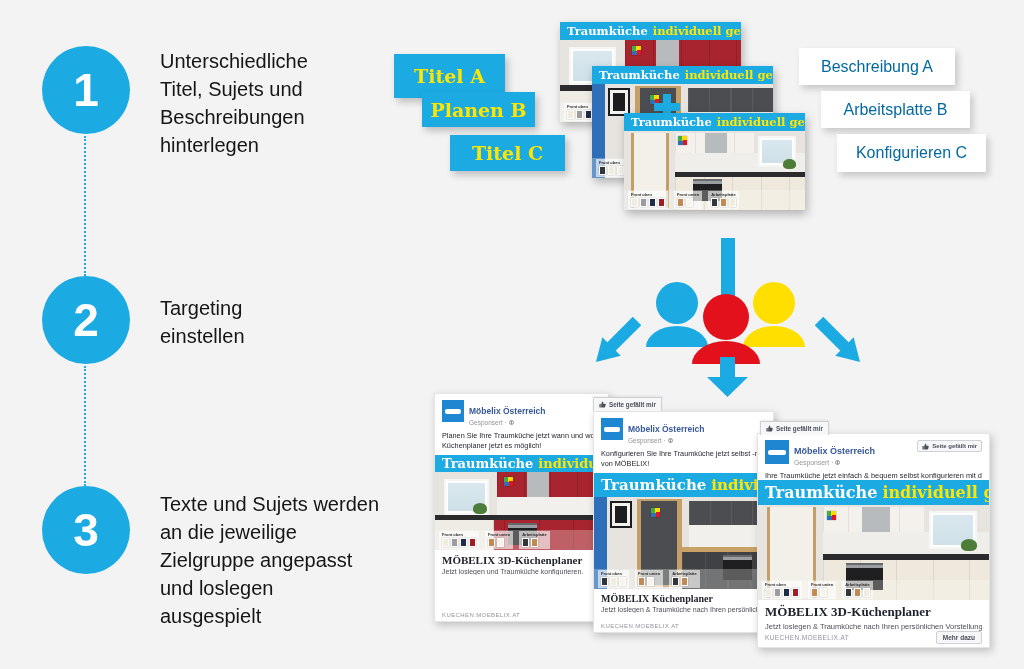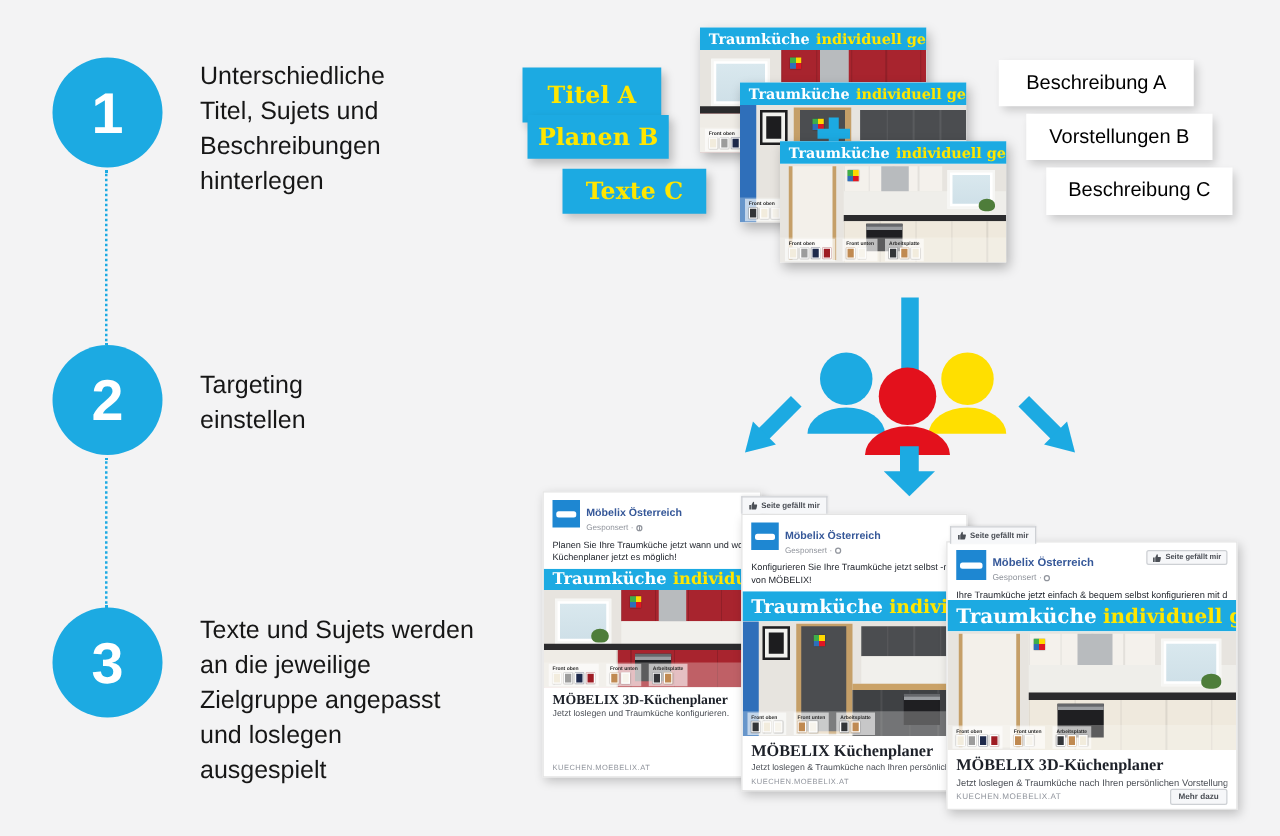--- a/index.html
+++ b/index.html
@@ -14,21 +14,21 @@
   
   .step-circle{position:absolute;width:88px;height:88px;border-radius:50%;background:var(--cyan);
     color:#fff;display:flex;align-items:center;justify-content:center;font-size:46px;font-weight:bold;z-index:2}
   .dot-line{position:absolute;left:84px;width:0;border-left:2px dotted var(--cyan);z-index:1}
   .step-text{position:absolute;color:#161616;font-size:20px;line-height:28px}
 
   
   .titel-card{position:absolute;background:var(--cyan);color:var(--yellow);
     font-family:"DejaVu Serif",serif;font-weight:bold;font-size:19px;
     display:flex;align-items:center;justify-content:center;box-shadow:3px 4px 7px rgba(0,0,0,.22)}
-  .besch-card{position:absolute;background:#fff;color:#000000;font-size:16px;
+  .besch-card{position:absolute;background:#fff;color:#0369a1;font-size:16px;
     display:flex;align-items:center;justify-content:center;box-shadow:3px 4px 7px rgba(0,0,0,.18)}
 
   
   .banner{background:var(--cyan);display:flex;align-items:center;white-space:nowrap;overflow:hidden;
     padding-left:7px;font-family:"DejaVu Serif",serif;font-weight:bold;flex:0 0 auto}
   .banner .b-prefix{color:#fff}
   .banner .b-hl{color:var(--yellow);margin-left:5px}
 
   
   .photo{position:relative;flex:1 1 auto;overflow:hidden}
@@ -142,21 +142,21 @@
   #ad1 .banner{height:17px;font-size:13px}
   #ad1 .fb-img{height:95px}
   #ad1 .fb-headline{font-size:11px}#ad1 .fb-sub{font-size:7px}#ad1 .fb-domain{font-size:6px}
 
   #ad2{left:593px;top:411px;width:181px;height:222px;z-index:11}
   #ad2 .fb-logo{width:22px;height:22px}
   #ad2 .fb-page{font-size:8.5px}#ad2 .fb-sponsored{font-size:6.5px}
   #ad2 .fb-body{font-size:7.3px;line-height:10px}
   #ad2 .banner{height:24px;font-size:15px}
   #ad2 .fb-img{height:116px}
-  #ad2 .fb-headline{font-size:13px}#ad2 .fb-sub{font-size:7px}#ad2 .fb-domain{font-size:6px}
+  #ad2 .fb-headline{font-size:10px}#ad2 .fb-sub{font-size:7px}#ad2 .fb-domain{font-size:6px}
 
   #ad3{left:757px;top:433px;width:233px;height:215px;z-index:12}
   #ad3 .fb-logo{width:24px;height:24px}
   #ad3 .fb-page{font-size:9px}#ad3 .fb-sponsored{font-size:6.8px}
   #ad3 .fb-body{font-size:7.4px;line-height:10px}
   #ad3 .banner{height:25px;font-size:16px}
   #ad3 .fb-img{height:120px}
   #ad3 .fb-headline{font-size:13px}#ad3 .fb-sub{font-size:7.5px}#ad3 .fb-domain{font-size:6.5px}
 
   
@@ -176,38 +176,38 @@
     </div>
   <div class="dot-line" style="top:366px;height:120px"></div>
   <div class="step-circle" style="left:42px;top:486px">
       <span>3</span>
     </div>
 
   <div class="step-text" style="left:160px;top:47px;width:190px">Unterschiedliche Titel, Sujets und Beschreibungen hinterlegen</div>
   <div class="step-text" style="left:160px;top:294px;width:130px">Targeting einstellen</div>
   <div class="step-text" style="left:160px;top:490px;width:220px">Texte und Sujets werden an die jeweilige Zielgruppe angepasst und loslegen ausgespielt</div>
 
-  <div class="titel-card" style="left:418px;top:54px;width:111px;height:44px">
+  <div class="titel-card" style="left:394px;top:54px;width:111px;height:44px">
       <span>Titel A</span>
     </div>
   <div class="titel-card" style="left:422px;top:92px;width:113px;height:35px">
       <span>Planen B</span>
     </div>
   <div class="titel-card" style="left:450px;top:135px;width:115px;height:36px">
-      <span>Texte C</span>
+      <span>Titel C</span>
     </div>
 
   <div class="besch-card" style="left:799px;top:48px;width:156px;height:37px">
       <span>Beschreibung A</span>
     </div>
   <div class="besch-card" style="left:821px;top:91px;width:149px;height:37px">
-      <span>Vorstellungen B</span>
+      <span>Arbeitsplatte B</span>
     </div>
   <div class="besch-card" style="left:837px;top:134px;width:149px;height:38px">
-      <span>Beschreibung C</span>
+      <span>Konfigurieren C</span>
     </div>
 
   <div class="top-card" style="left:560px;top:22px;width:181px;height:100px;z-index:1">
     <div class="banner">
       <span class="b-prefix">Traumküche</span>
       <span class="b-hl">individuell gestalten</span>
     </div>
     <div class="photo">
       <div class="kitchen kv-red">
         <i class="k window">

